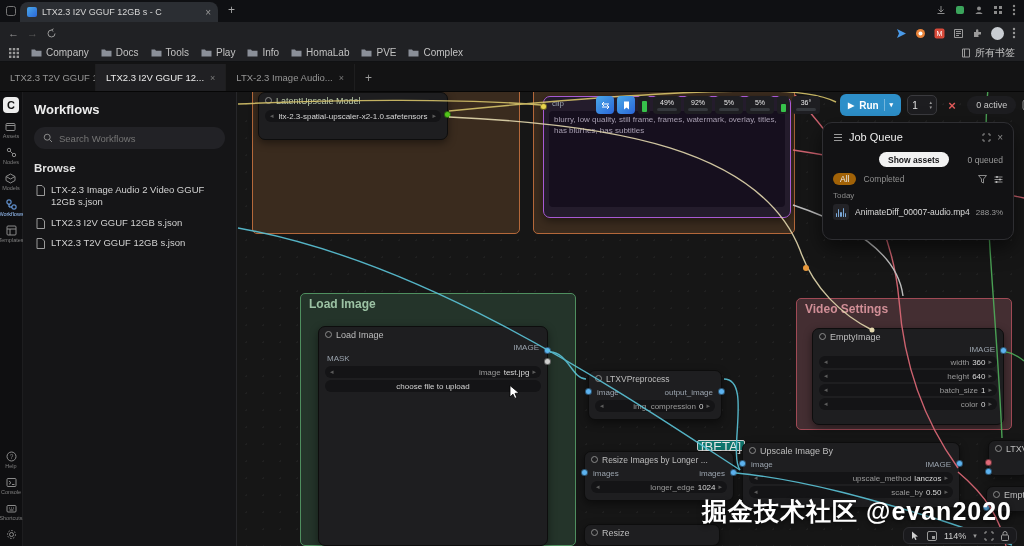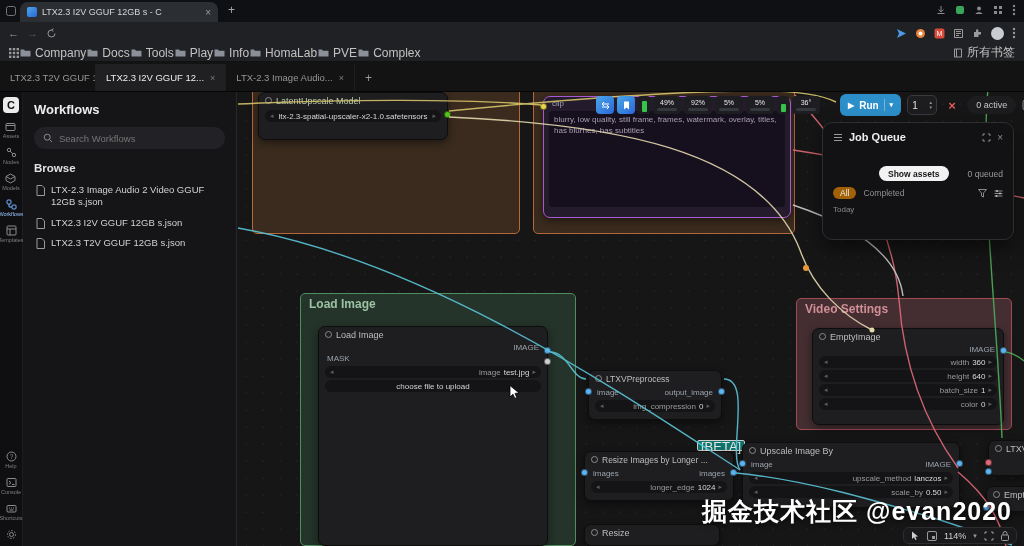--- a/index.html
+++ b/index.html
@@ -38,21 +38,21 @@
   .tabstrip{position:absolute;left:0;top:0;width:100%;height:22px;background:#0f1013;z-index:6}
   .btab{position:absolute;left:20px;top:2px;width:198px;height:20px;background:#2b2e33;border-radius:8px 8px 0 0;display:flex;align-items:center;gap:5px;padding:0 7px;font-size:9px;color:#d6d6d6}
   .btab .ttl{flex:1;overflow:hidden;white-space:nowrap}
   .favicon{width:10px;height:10px;border-radius:2px;background:linear-gradient(135deg,#4aa8e8,#2a66d8);flex:none}
   .tsicons{position:absolute;right:8px;top:4px;display:flex;gap:9px;align-items:center}
   .toolbar{position:absolute;left:0;top:22px;width:100%;height:22px;background:#202124;z-index:6;display:flex;align-items:center;gap:8px;padding:0 8px;color:#9a9a9a}
   .navg{font-size:11px;color:#9a9a9a}
   .omni{width:640px;height:16px;background:#2e3134;border-radius:9px;display:flex;align-items:center;gap:6px;padding:0 9px;font-size:9px;color:#dcdcdc}
   .tbicons{margin-left:auto;display:flex;gap:8px;align-items:center}
   .avatar{width:13px;height:13px;border-radius:50%;background:#c9cdd2}
-  .bookmarksbar{position:absolute;left:0;top:44px;width:100%;height:18px;background:#202124;border-bottom:1px solid #101113;z-index:6;display:flex;align-items:center;gap:1px;padding:0 9px;font-size:12px;color:#c2c2c2}
+  .bookmarksbar{position:absolute;left:0;top:44px;width:100%;height:18px;background:#202124;border-bottom:1px solid #101113;z-index:6;display:flex;align-items:center;gap:12px;padding:0 9px;font-size:10px;color:#c2c2c2}
   .bm{display:flex;align-items:center;gap:4px;white-space:nowrap}
   .allbm{margin-left:auto;display:flex;align-items:center;gap:4px;white-space:nowrap}
 
   
   .wftabs{position:absolute;left:0;top:62px;width:100%;height:30px;background:#131314;border-bottom:1px solid #060606;z-index:6;display:flex;align-items:flex-end}
   .wftab{height:27px;display:flex;align-items:center;gap:6px;padding:0 10px;font-size:9.5px;color:#969696;border-right:1px solid #1e1e1f;white-space:nowrap;overflow:hidden}
   .wftab.active{background:#202023;color:#ececec}
   .wfx{color:#7a7a7a;font-size:9px}
   .wfplus{height:27px;display:flex;align-items:center;padding:0 10px;color:#9a9a9a;font-size:12px}
 
@@ -84,22 +84,22 @@
   .runbar{position:absolute;left:840px;top:94px;height:22px;z-index:6;display:flex;align-items:center;gap:6px}
   .runbtn{height:22px;border-radius:6px;display:flex;align-items:center;gap:5px;padding:0 8px;color:#fff;font-size:10px;font-weight:bold}
   .rundiv{width:1px;height:12px;background:rgba(255,255,255,.35)}
   .stepper{width:30px;height:20px;background:#1d1d20;border:1px solid #3a3a3e;border-radius:5px;display:flex;align-items:center;justify-content:space-between;padding:0 4px;font-size:10px;color:#e0e0e0}
   .caretcol{display:flex;flex-direction:column;font-size:5px;color:#9a9a9a;line-height:1}
   .xbtn{width:18px;height:18px;display:flex;align-items:center;justify-content:center;color:#e05a5a;font-size:13px;font-weight:bold}
   .activebadge{height:18px;background:#1d1d20;border-radius:9px;padding:0 9px;font-size:9px;color:#c6c6c6;display:flex;align-items:center;white-space:nowrap}
 
   .jobqueue{position:absolute;left:822px;top:122px;width:192px;height:118px;background:#121214;border:1px solid #2e2e32;border-radius:10px;z-index:7;box-shadow:0 8px 20px rgba(0,0,0,.55);padding:8px 10px;display:flex;flex-direction:column}
   .jqhead{display:flex;align-items:center;gap:6px}
-  .jqtitle{font-size:11px;font-weight:bold;color:#ededed;flex:1}
-  .jqrow{display:flex;align-items:center;margin-top:23px}
+  .jqtitle{font-size:11px;font-weight:normal;color:#ededed;flex:1}
+  .jqrow{display:flex;align-items:center;margin-top:9px}
   .assetsbtn{height:15px;background:#f2f2f2;color:#17171a;border-radius:8px;font-size:8.5px;font-weight:bold;display:flex;align-items:center;padding:0 9px;margin-left:46px}
   .queued{font-size:8.5px;color:#9a9a9a;margin-left:auto}
   .qtab{font-size:8.5px;color:#8f8f8f;padding:1px 7px}
   .qtab.active{background:#a16207;border-radius:9px;color:#ececec}
   .qicons{margin-left:auto;display:flex;gap:7px;align-items:center}
   .today{margin-top:6px;font-size:8px;color:#8a8a8a}
   .jqitem{display:flex;align-items:center;gap:6px;margin-top:4px}
   .thumb{width:16px;height:16px;border-radius:3px;background:#232327;display:flex;align-items:flex-end;justify-content:center;gap:1px;padding:3px}
   .wbar{width:1.5px;background:#7aa8d8;border-radius:1px}
   .jqname{flex:1;font-size:8.5px;color:#dadada;overflow:hidden;white-space:nowrap;text-overflow:ellipsis}
@@ -648,20 +648,31 @@
           </svg>
         <svg width="9" height="9" viewBox="0 0 9 9">
             <path d="M0.5 2 H8.5 M0.5 4.5 H8.5 M0.5 7 H8.5" stroke="#8a8a8a"></path>
             <circle cx="3" cy="2" r="1" fill="#c0c0c0"></circle>
             <circle cx="6" cy="4.5" r="1" fill="#c0c0c0"></circle>
             <circle cx="2.5" cy="7" r="1" fill="#c0c0c0"></circle>
           </svg>
       </span>
     </div>
     <div class="today">Today</div>
+    <div class="jqitem">
+      <span class="thumb">
+        <span class="wbar" style="height:4px"></span>
+          <span class="wbar" style="height:8px"></span>
+          <span class="wbar" style="height:5px"></span>
+          <span class="wbar" style="height:9px"></span>
+          <span class="wbar" style="height:4px"></span>
+      </span>
+      <span class="jqname">AnimateDiff_00007-audio.mp4</span>
+      <span class="jqmeta">288.3%</span>
+    </div>
   </div>
 
   <div class="zoombar">
     <svg width="9" height="10" viewBox="0 0 9 10">
         <path d="M1 0.5 L1 8 L3 6.2 L4.3 9 L5.6 8.4 L4.3 5.8 L7 5.5 Z" fill="#cfcfcf"></path>
       </svg>
     <svg width="10" height="10" viewBox="0 0 10 10">
         <rect x="0.5" y="0.5" width="9" height="9" rx="1.5" fill="none" stroke="#9a9a9a"></rect>
         <rect x="5" y="5" width="3" height="3" fill="#9a9a9a"></rect>
       </svg>

